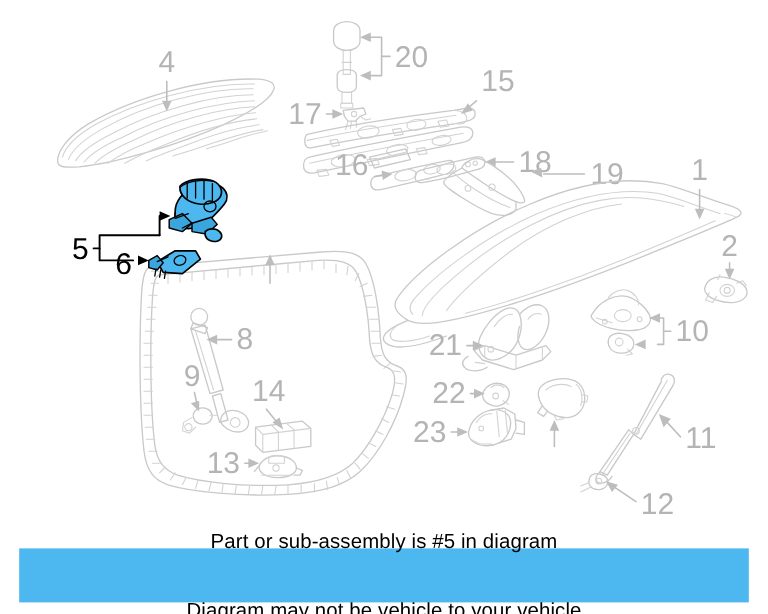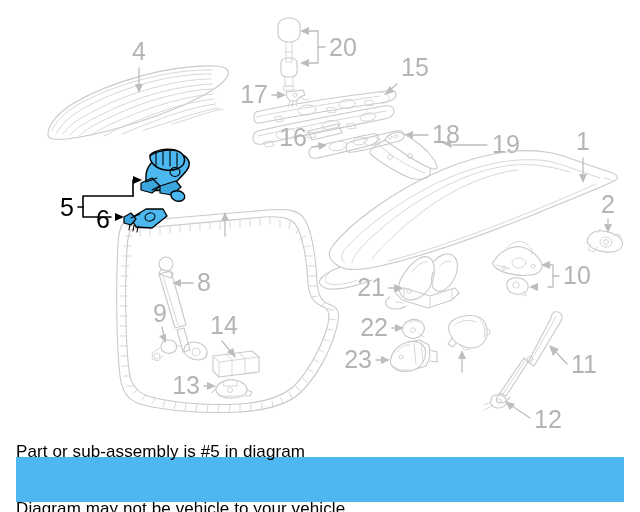--- a/index.html
+++ b/index.html
@@ -94,21 +94,21 @@
   }
   #banner {
     position: absolute;
     left: 16px;
     top: 457px;
     width: 608px;
     height: 45px;
     background: #4cb8ef;
     display: flex;
     flex-direction: column;
-    align-items: flex-start;
+    align-items: center;
     justify-content: center;
     box-sizing: border-box;
     gap: 36px;
   }
   .banner-line {
     color: #000000;
     font-family: "Liberation Sans", sans-serif;
     font-size: 17px;
     line-height: 21px;
     letter-spacing: 0.1px;

